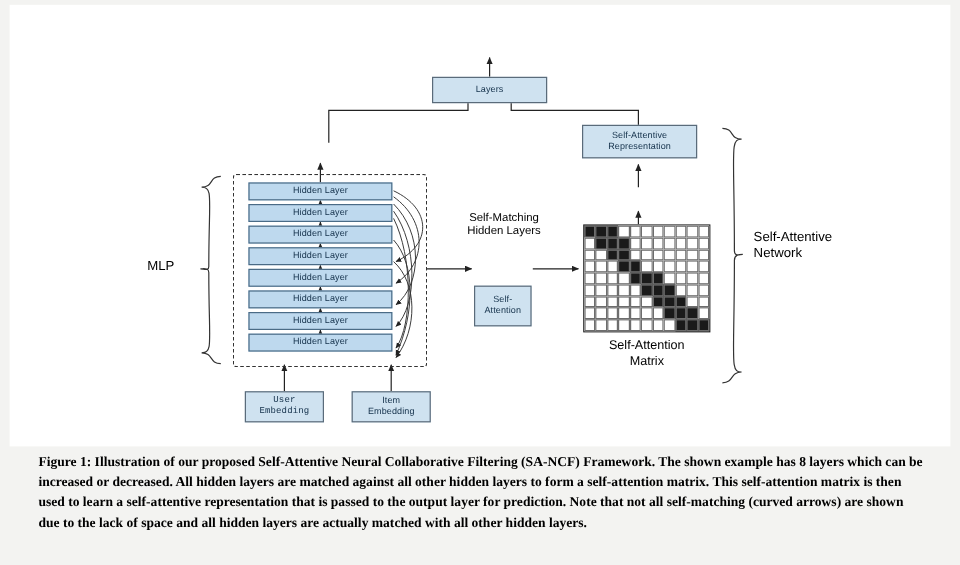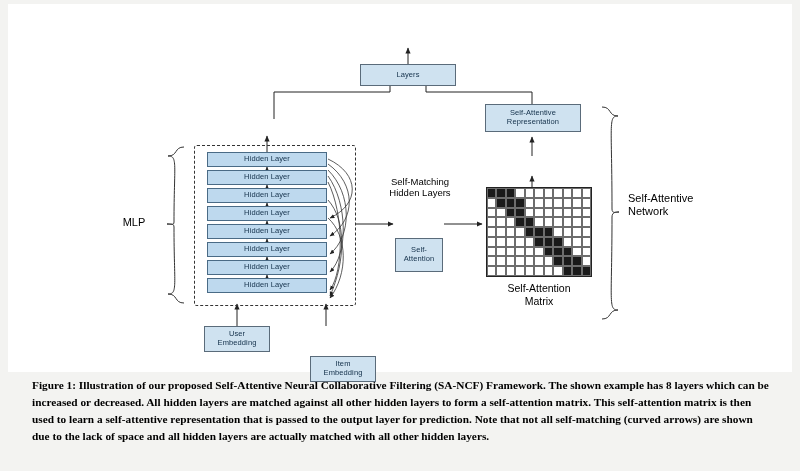--- a/index.html
+++ b/index.html
@@ -164,24 +164,24 @@
     <div class="box" style="left:352px; top:60px; width:96px; height:22px;">Layers</div>
 
 
     <div class="box" style="left:477px; top:100px; width:96px; height:28px; white-space:pre-line;">Self-Attentive
 Representation</div>
 
 
     <div class="box" style="left:387px; top:203px; width:48px; height:34px; white-space:pre-line;margin-top:31px;">Self-
 Attention</div>
 
-    <div class="box" style="left:196px; top:322px; width:66px; height:26px; white-space:pre-line;">User
+    <div class="box" style="left:196px; top:322px; width:66px; height:26px; white-space:pre-line;font-family:Liberation Mono, monospace;">User
 Embedding</div>
 
-    <div class="box" style="left:302px; top:322px; width:66px; height:26px; white-space:pre-line;margin-top:30px;">Item
+    <div class="box" style="left:285px; top:322px; width:66px; height:26px; white-space:pre-line;">Item
 Embedding</div>
 
     <div class="dashed-group"></div>
 
     <div class="box hidden-layer" style="top:148px;">Hidden Layer</div>
     <div class="box hidden-layer" style="top:166px;">Hidden Layer</div>
     <div class="box hidden-layer" style="top:184px;">Hidden Layer</div>
     <div class="box hidden-layer" style="top:202px;">Hidden Layer</div>
     <div class="box hidden-layer" style="top:220px;">Hidden Layer</div>
     <div class="box hidden-layer" style="top:238px;">Hidden Layer</div>

